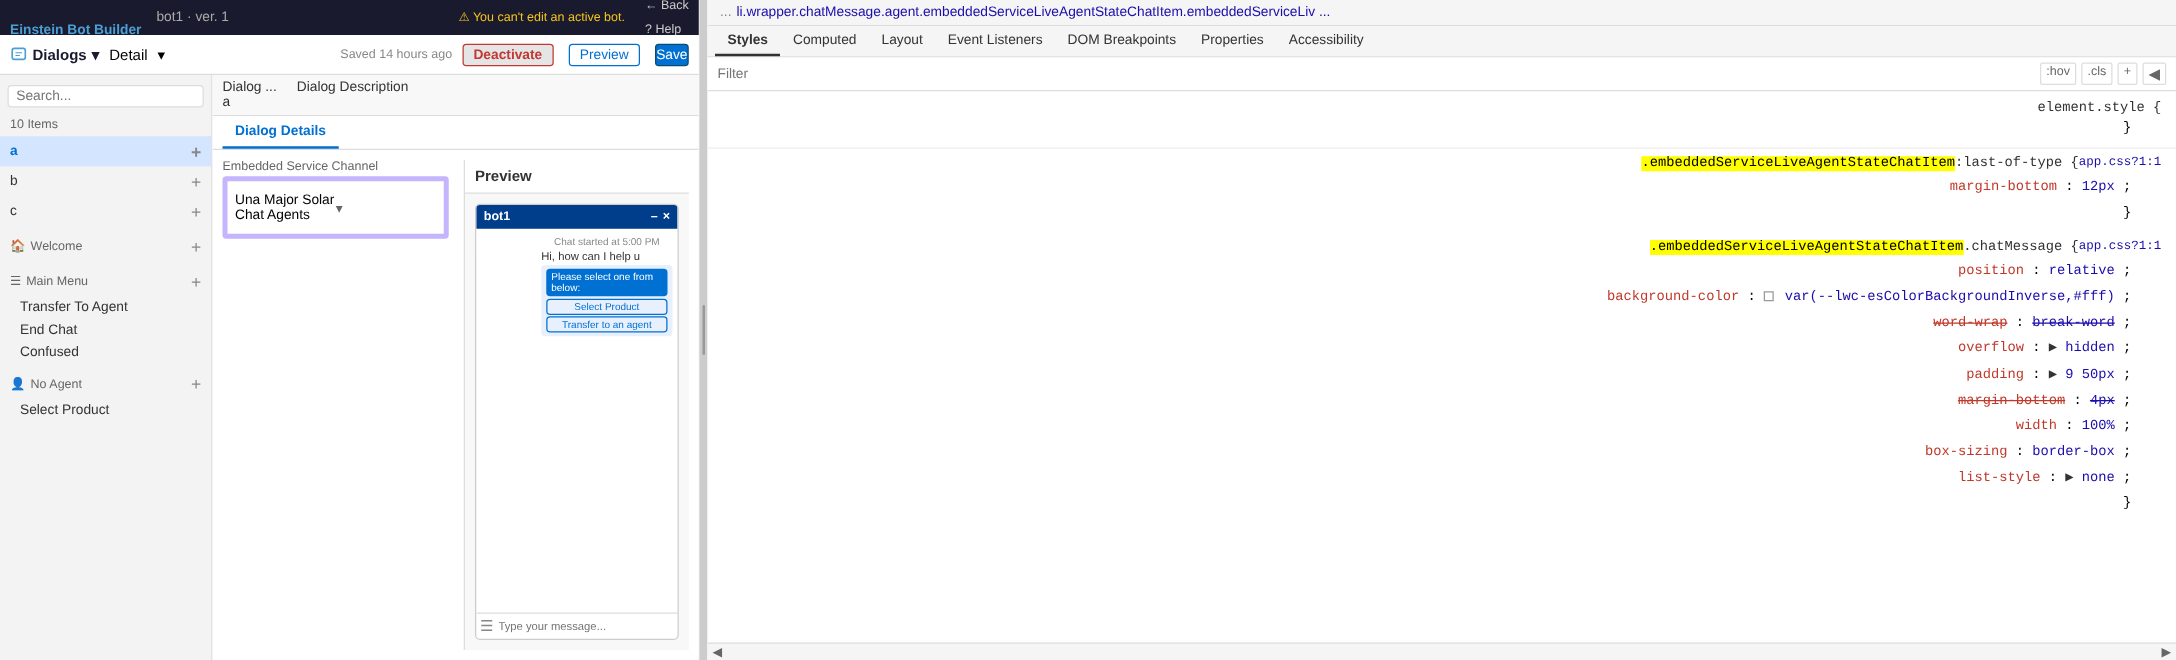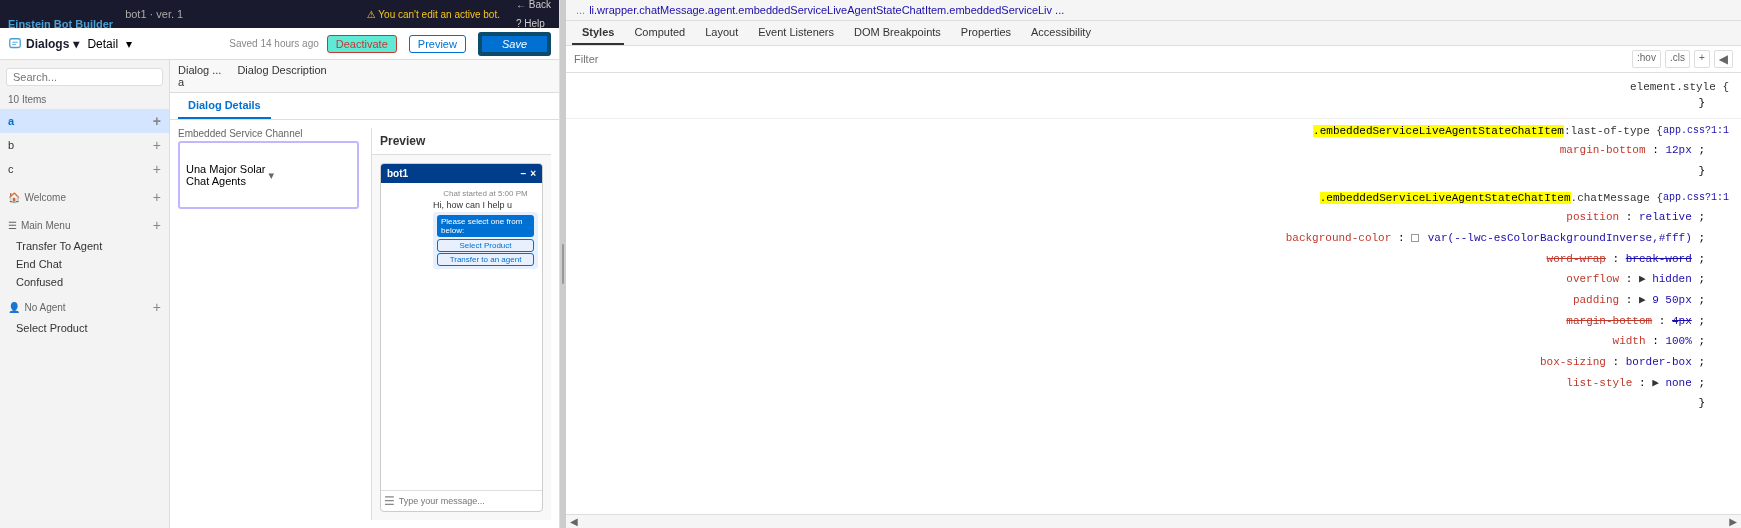--- a/index.html
+++ b/index.html
@@ -14,23 +14,23 @@
     .top-bar .bot-name { color: #aaa; margin-left: 4px; }
     .top-bar .warning { color: #f5c518; margin-left: auto; font-size: 10px; }
     .top-bar .nav-btns { display: flex; gap: 8px; margin-left: 8px; flex-direction: column; }
     .top-bar .nav-btn { color: #ccc; font-size: 10px; cursor: pointer; }
 
     
     .second-bar { background: #fff; border-bottom: 1px solid #ddd; display: flex; align-items: center; padding: 0 8px; height: 32px; gap: 8px; }
     .second-bar .section-title { color: #1a1a2e; font-weight: 600; font-size: 12px; display: flex; align-items: center; gap: 4px; }
     .second-bar .section-title svg { width: 14px; height: 14px; }
     .second-bar .saved { color: #888; font-size: 10px; margin-left: auto; }
-    .second-bar .btn-deactivate { background: #5eead4; border: 1px solid #c23934; color: #c23934; padding: 2px 8px; border-radius: 3px; font-size: 11px; cursor: pointer; }
+    .second-bar .btn-deactivate { background: #e5e5e5; border: 1px solid #c23934; color: #c23934; padding: 2px 8px; border-radius: 3px; font-size: 11px; cursor: pointer; font-weight: bold; }
     .second-bar .btn-preview { background: #fff; border: 1px solid #0070d2; color: #0070d2; padding: 2px 8px; border-radius: 3px; font-size: 11px; cursor: pointer; margin-left: 4px; }
-    .second-bar .btn-save { background: #0070d2; border: 4px solid #0c4a6e; color: #fff; padding: 2px 20px; border-radius: 3px; font-size: 11px; cursor: pointer; margin-left: 4px; font-style: italic; }
+    .second-bar .btn-save { background: #0070d2; border: 1px solid #0c4a6e; color: #fff; padding: 2px 0; border-radius: 3px; font-size: 11px; cursor: pointer; margin-left: 4px; }
 
     
     .main-content { display: flex; flex: 1; overflow: hidden; }
 
     
     .sidebar { width: 170px; background: #f3f3f3; border-right: 1px solid #ddd; display: flex; flex-direction: column; padding-top: 4px; overflow-y: auto; }
     .search-box { display: flex; align-items: center; border: 1px solid #ddd; background: #fff; margin: 4px 6px; padding: 2px 6px; border-radius: 3px; }
     .search-box input { border: none; outline: none; font-size: 11px; width: 100%; background: transparent; }
     .items-count { padding: 4px 8px; font-size: 10px; color: #666; }
     .sidebar-item { padding: 4px 8px; font-size: 11px; color: #333; cursor: pointer; display: flex; align-items: center; justify-content: space-between; }
@@ -43,21 +43,21 @@
     .dialog-detail { flex: 1; background: #fff; display: flex; flex-direction: column; overflow: hidden; }
     .dialog-header { display: flex; border-bottom: 1px solid #ddd; padding: 4px 8px; gap: 16px; background: #f8f8f8; }
     .dialog-header-col { font-size: 10px; color: #666; }
     .dialog-header-col span { display: block; font-size: 11px; color: #333; }
     .tabs { display: flex; border-bottom: 1px solid #ddd; padding: 0 8px; background: #fff; }
     .tab { padding: 6px 10px; font-size: 11px; color: #666; cursor: pointer; border-bottom: 2px solid transparent; }
     .tab.active { color: #0070d2; border-bottom: 2px solid #0070d2; font-weight: 600; }
     .dialog-body { flex: 1; display: flex; padding: 8px; gap: 12px; overflow: hidden; }
     .dialog-left { flex: 1; font-size: 11px; }
     .embedded-label { font-size: 10px; color: #666; margin-bottom: 2px; }
-    .embedded-select { display: flex; align-items: center; border: 2px solid #c4b5fd; padding: 20px 6px; border-radius: 3px; font-size: 11px; background: #fff; cursor: pointer; }
+    .embedded-select { display: flex; align-items: center; border: 4px solid #c4b5fd; padding: 9px 6px; border-radius: 3px; font-size: 11px; background: #fff; cursor: pointer; }
     .embedded-select span { flex: 1; }
     .embedded-select .arrow { color: #666; }
 
     
     .preview-panel { width: 180px; border-left: 1px solid #ddd; display: flex; flex-direction: column; background: #f8f8f8; }
     .preview-title { font-size: 12px; font-weight: 600; color: #333; padding: 6px 8px; border-bottom: 1px solid #ddd; background: #fff; }
     .chat-window { margin: 8px; background: #fff; border: 1px solid #ccc; border-radius: 4px; flex: 1; display: flex; flex-direction: column; overflow: hidden; }
     .chat-header { background: #003d8a; color: #fff; padding: 4px 6px; font-size: 10px; font-weight: 600; display: flex; align-items: center; justify-content: space-between; }
     .chat-header-btns { display: flex; gap: 4px; }
     .chat-body { flex: 1; padding: 4px; overflow-y: auto; font-size: 9px; color: #333; margin-left: 48px; }

